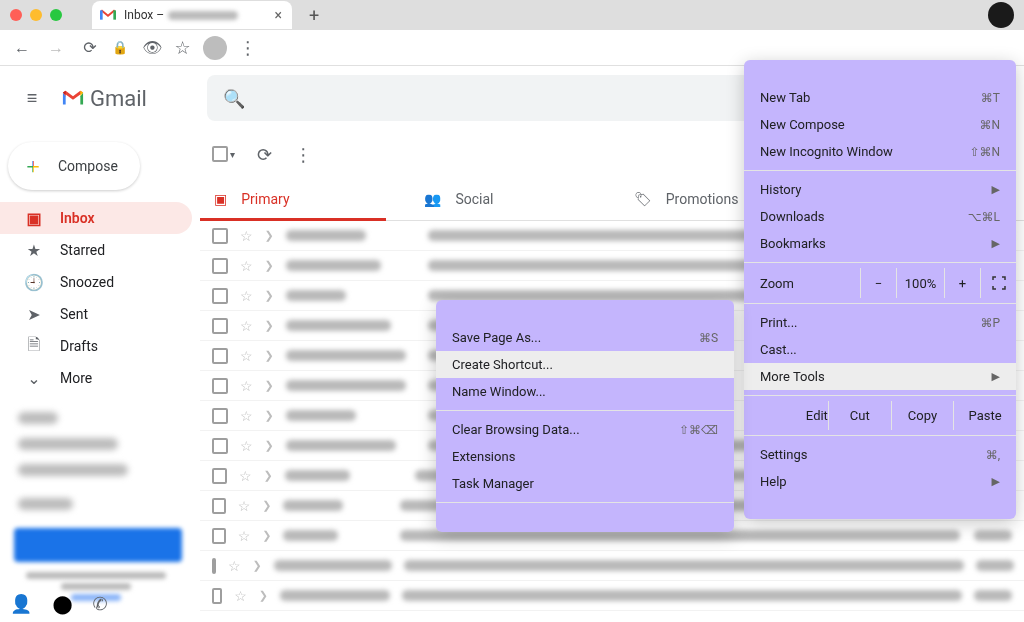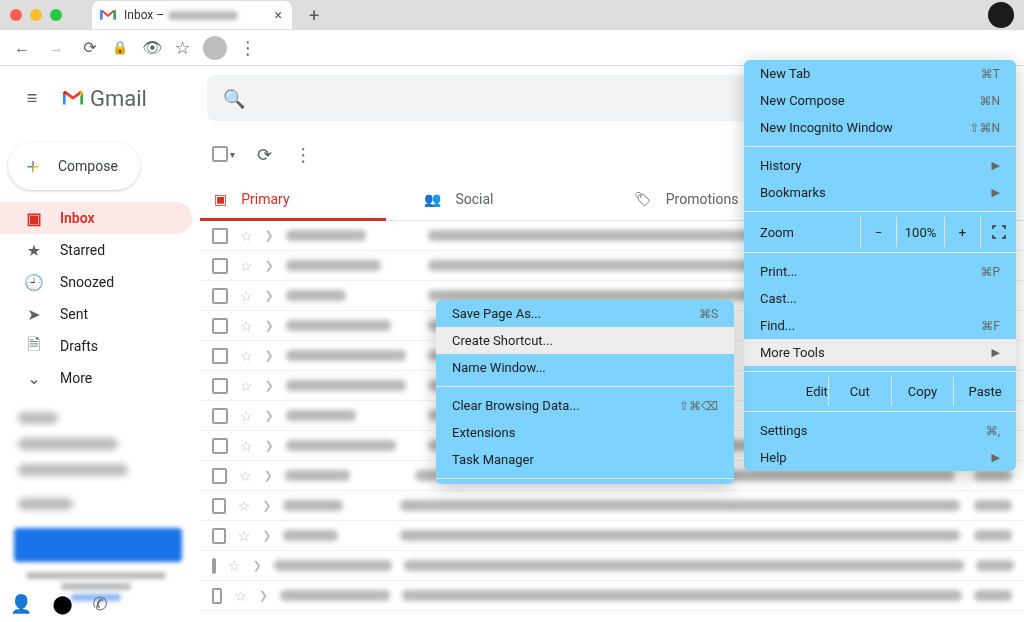--- a/index.html
+++ b/index.html
@@ -61,21 +61,21 @@
   .maillist { flex:1; overflow:hidden;}
   .mailrow { height:30px; display:flex; align-items:center; padding:0 12px; gap:12px; font-size:14px; color:#444; border-bottom:1px solid #f2f2f2;}
   .mailrow .star { color:#bdbdbd;}
   .mailrow .chev { color:#bdbdbd; font-size:11px;}
   .sender { width:130px; }
   .subject { flex:1; }
   .date { width:50px; text-align:right;}
   .blurword { display:inline-block; height:11px; background:#b9b9b9; border-radius:5px; filter:blur(2.5px);}
 
   
-  .menu { position:absolute; background:#7dd3fc; border-radius:6px; box-shadow: 0 4px 18px rgba(0,0,0,.22); font-size:13px; color:#202124; padding:0 0; z-index:50;}
+  .menu { position:absolute; background:#c4b5fd; border-radius:6px; box-shadow: 0 4px 18px rgba(0,0,0,.22); font-size:13px; color:#202124; padding:24px 0; z-index:50;}
   .menu .item { display:flex; align-items:center; justify-content:space-between; padding: 6px 16px; white-space:nowrap;}
   .menu .item.hover { background:#ededed;}
   .menu .sep { height:1px; background:#e4e4e4; margin:5px 0;}
   .menu .sc { color:#666; font-size:12px;}
   .menu .arrow { color:#666; font-size:11px;}
   .zoomrow { display:flex; align-items:center; }
   .zoomlabel { padding:6px 0 6px 16px; flex:1;}
   .zc { width:36px; height:30px; border-left:1px solid #e4e4e4; display:flex; align-items:center; justify-content:center;}
   .zc.wide { width:48px;}
   .editrow { display:flex; }
@@ -344,20 +344,24 @@
   <div class="item">
       <span>New Incognito Window</span>
       <span class="sc">⇧⌘N</span>
     </div>
   <div class="sep"></div>
   <div class="item">
       <span>History</span>
       <span class="arrow">▶</span>
     </div>
   <div class="item">
+      <span>Downloads</span>
+      <span class="sc">⌥⌘L</span>
+    </div>
+  <div class="item">
       <span>Bookmarks</span>
       <span class="arrow">▶</span>
     </div>
   <div class="sep"></div>
   <div class="zoomrow">
     <span class="zoomlabel">Zoom</span>
     <span class="zc">−</span>
     <span class="zc wide">100%</span>
     <span class="zc">+</span>
     <span class="zc">
@@ -367,24 +371,20 @@
     </span>
   </div>
   <div class="sep"></div>
   <div class="item">
       <span>Print...</span>
       <span class="sc">⌘P</span>
     </div>
   <div class="item">
       <span>Cast...</span>
     </div>
-  <div class="item">
-      <span>Find...</span>
-      <span class="sc">⌘F</span>
-    </div>
   <div class="item hover">
       <span>More Tools</span>
       <span class="arrow">▶</span>
     </div>
   <div class="sep"></div>
   <div class="editrow">
     <span class="ec">Edit</span>
     <span class="ec">Cut</span>
     <span class="ec">Copy</span>
     <span class="ec">Paste</span>

